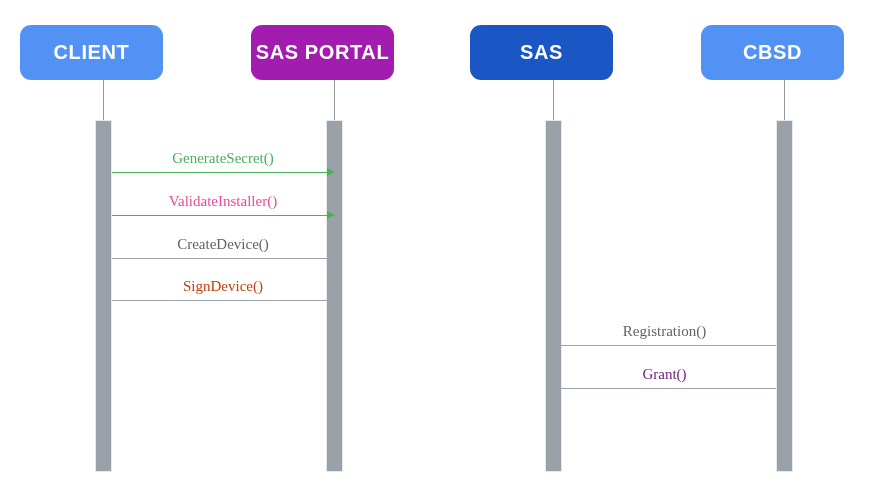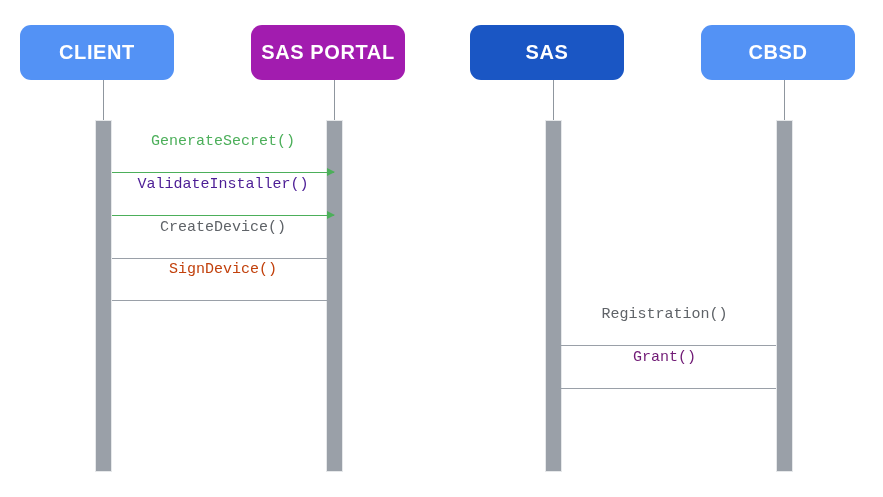--- a/index.html
+++ b/index.html
@@ -16,21 +16,21 @@
   #diagram {
     position: relative;
     width: 883px;
     height: 497px;
     background: #ffffff;
   }
 
   
   .participant {
     position: absolute;
-    width: 154px;
+    width: 143px;
     height: 55px;
     border-radius: 11px;
     display: flex;
     align-items: center;
     justify-content: center;
     box-sizing: border-box;
   }
   .participant-label {
     color: #ffffff;
     font-size: 20px;
@@ -81,26 +81,26 @@
     border-left-width: 8px;
     border-left-style: solid;
   }
   .message-arrowhead.left {
     left: -1px;
     border-right-width: 8px;
     border-right-style: solid;
   }
   .message-label {
     position: absolute;
-    bottom: 21px;
+    bottom: 5px;
     left: 0;
     width: 100%;
     text-align: center;
     font-size: 15px;
-    font-family: Liberation Mono, monospace;
+    font-family: Liberation Serif, serif;
     white-space: nowrap;
     line-height: 18px;
   }
 </style>
 </head>
 <body>
 
 <div id="diagram">
 
   <div class="lifeline-stem" style="left:103px; top:80px; height:40px;"></div>
@@ -129,21 +129,21 @@
 
   <div class="message" style="left:112px; top:172px; width:222px;">
     <div class="message-line" style="background:#4caf5a;"></div>
     <div class="message-arrowhead right" style="border-left-color:#4caf5a;"></div>
     <div class="message-label" style="color:#4caf5a;">GenerateSecret()</div>
   </div>
 
   <div class="message" style="left:112px; top:215px; width:222px;">
     <div class="message-line" style="background:#4caf5a;"></div>
     <div class="message-arrowhead right" style="border-left-color:#4caf5a;"></div>
-    <div class="message-label" style="color:#4c1d95;">ValidateInstaller()</div>
+    <div class="message-label" style="color:#ec4899;">ValidateInstaller()</div>
   </div>
 
   <div class="message" style="left:112px; top:258px; width:222px;">
     <div class="message-line" style="background:#9aa0a8;"></div>
     <div class="message-arrowhead right" style="border-left-color:#9aa0a8;"></div>
     <div class="message-label" style="color:#5f6368;margin-top:28px;">CreateDevice()</div>
   </div>
 
   <div class="message" style="left:112px; top:300px; width:222px;">
     <div class="message-line" style="background:#9aa0a8;"></div>

